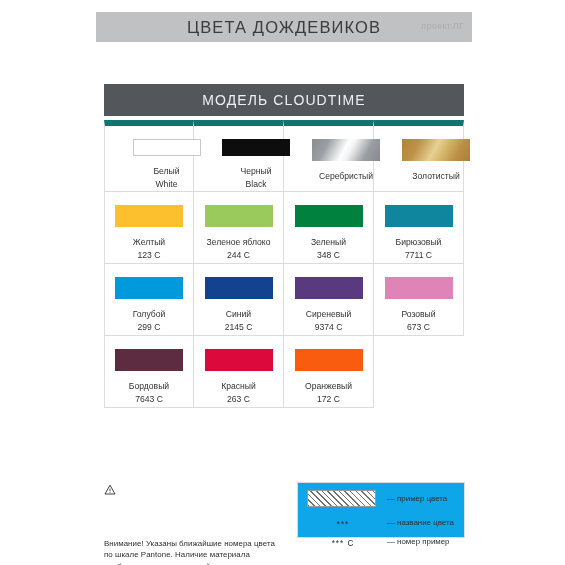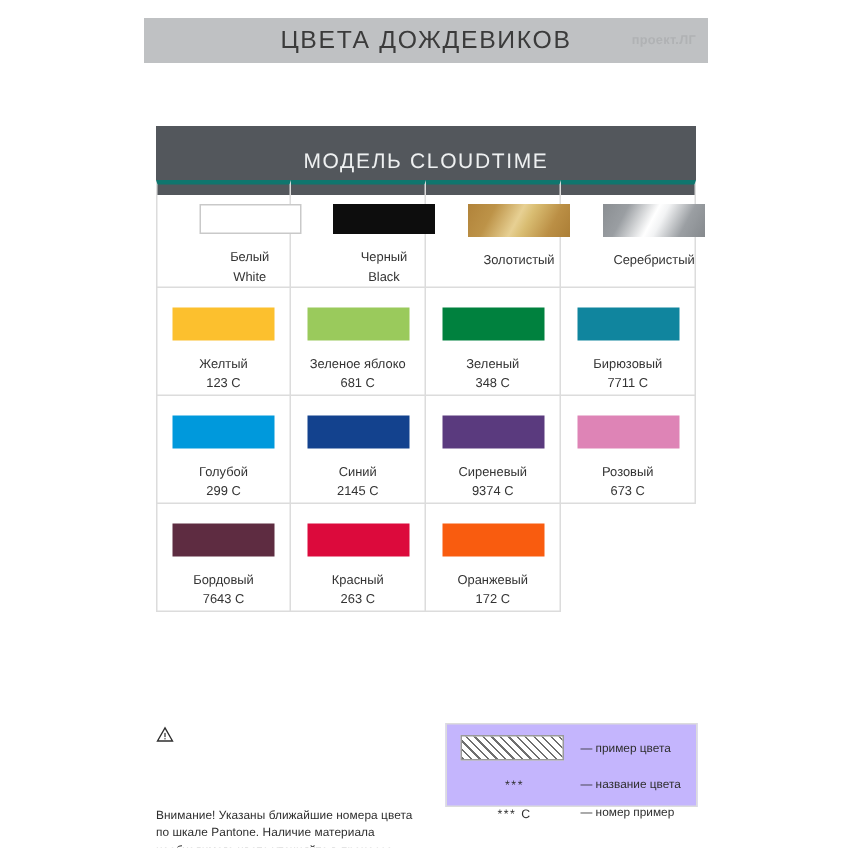--- a/index.html
+++ b/index.html
@@ -54,21 +54,21 @@
     font-weight: 700;
     white-space: nowrap;
   }
 
   
   .model-band {
     position: absolute;
     left: 104px;
     top: 84px;
     width: 360px;
-    height: 46px;
+    height: 32px;
     background: #53575c;
     display: flex;
     align-items: center;
     justify-content: center;
   }
   .model-band-text {
     font-size: 14px;
     letter-spacing: 1.1px;
     color: #eef0f1;
     white-space: nowrap;
@@ -95,21 +95,21 @@
     border-bottom: 1px solid #dcdcdc;
     display: flex;
     flex-direction: column;
     align-items: center;
     padding-top: 13px;
   }
   .grid-row .cell:first-child {
     border-left: 1px solid #dcdcdc;
   }
   .grid-row:first-child .cell {
-    border-top: 3px solid #0f766e;
+    border-top: 6px solid #0f766e;
     padding-left: 35px;
   }
   .cell.empty {
     border: none;
     background: #ffffff;
   }
   .swatch {
     width: 68px;
     height: 22px;
     box-sizing: border-box;
@@ -163,21 +163,21 @@
   }
 
   .legend {
     position: absolute;
     left: 297px;
     top: 482px;
     width: 168px;
     height: 56px;
     box-sizing: border-box;
     border: 1px solid #dcdcdc;
-    background: #c4b5fd;
+    background: #0ea5e9;
     padding: 7px 8px 0 9px;
   }
   .legend-row {
     display: flex;
     align-items: center;
   }
   .legend-sample-wrap {
     width: 72px;
     display: flex;
     justify-content: flex-start;
@@ -238,48 +238,48 @@
         </div>
       </div>
       <div class="cell">
         <div class="swatch" style="background:#0d0d0d;"></div>
         <div class="cell-labels">
           <span class="cell-name">Черный</span>
           <span class="cell-code">Black</span>
         </div>
       </div>
       <div class="cell">
+        <div class="swatch" style="background:linear-gradient(118deg,#8a8e92 0%,#9a9ea2 22%,#ffffff 48%,#f2f3f4 56%,#9b9fa3 78%,#85898d 100%);"></div>
+        <div class="cell-labels">
+          <span class="cell-name">Серебристый</span>
+          <span class="cell-code"></span>
+        </div>
+      </div>
+      <div class="cell">
         <div class="swatch" style="background:linear-gradient(118deg,#b1833a 0%,#bd9348 24%,#e7d093 48%,#d9bd72 58%,#bb8f45 80%,#ab7e36 100%);"></div>
         <div class="cell-labels">
           <span class="cell-name">Золотистый</span>
           <span class="cell-code"></span>
         </div>
       </div>
-      <div class="cell">
-        <div class="swatch" style="background:linear-gradient(118deg,#8a8e92 0%,#9a9ea2 22%,#ffffff 48%,#f2f3f4 56%,#9b9fa3 78%,#85898d 100%);"></div>
-        <div class="cell-labels">
-          <span class="cell-name">Серебристый</span>
-          <span class="cell-code"></span>
-        </div>
-      </div>
     </div>
 
     <div class="grid-row">
       <div class="cell">
         <div class="swatch" style="background:#fcc02e;"></div>
         <div class="cell-labels">
           <span class="cell-name">Желтый</span>
           <span class="cell-code">123 C</span>
         </div>
       </div>
       <div class="cell">
         <div class="swatch" style="background:#9aca5c;"></div>
         <div class="cell-labels">
           <span class="cell-name">Зеленое яблоко</span>
-          <span class="cell-code">681 C</span>
+          <span class="cell-code">244 C</span>
         </div>
       </div>
       <div class="cell">
         <div class="swatch" style="background:#00813e;"></div>
         <div class="cell-labels">
           <span class="cell-name">Зеленый</span>
           <span class="cell-code">348 C</span>
         </div>
       </div>
       <div class="cell">

